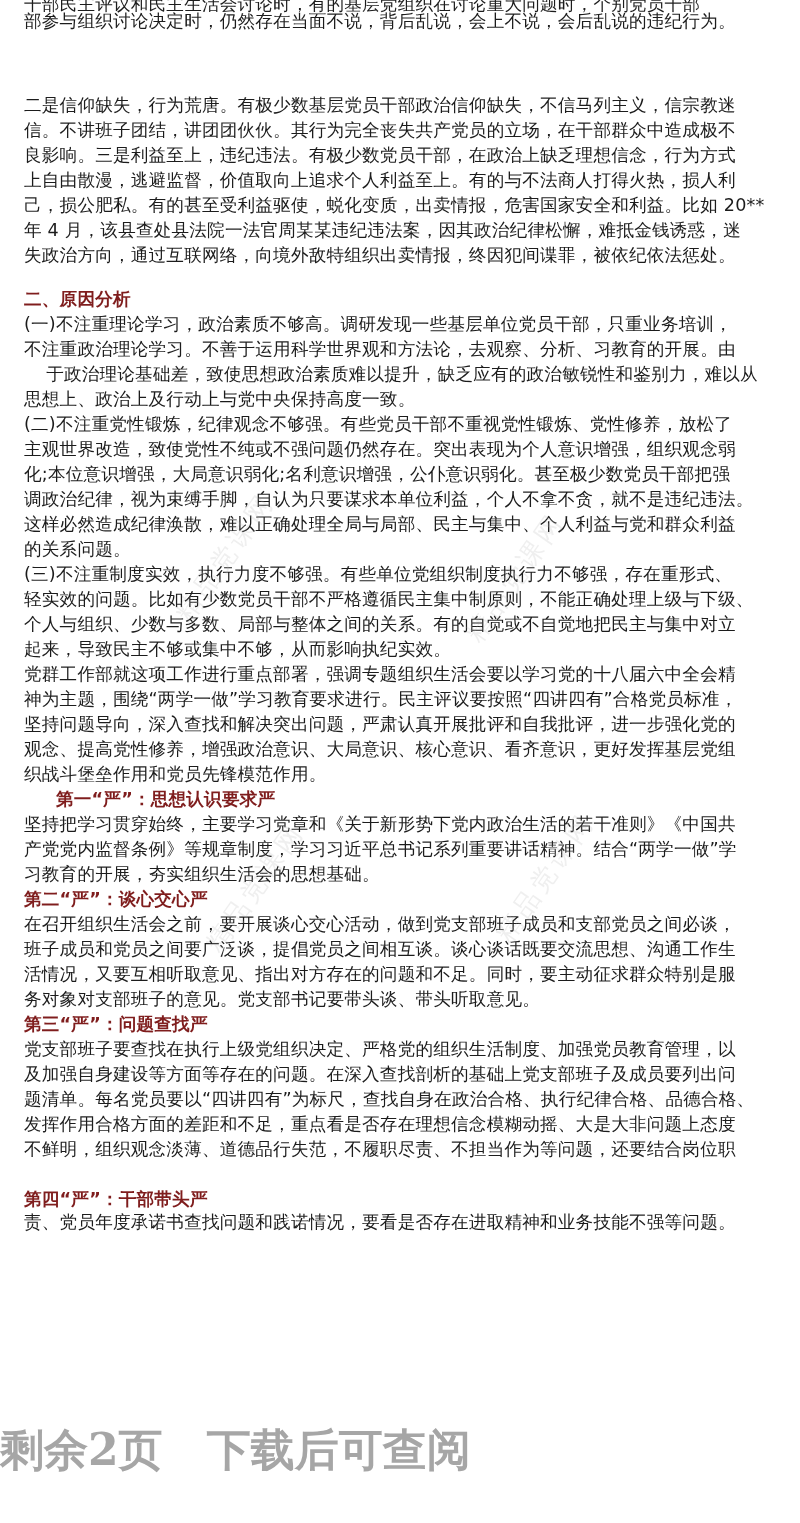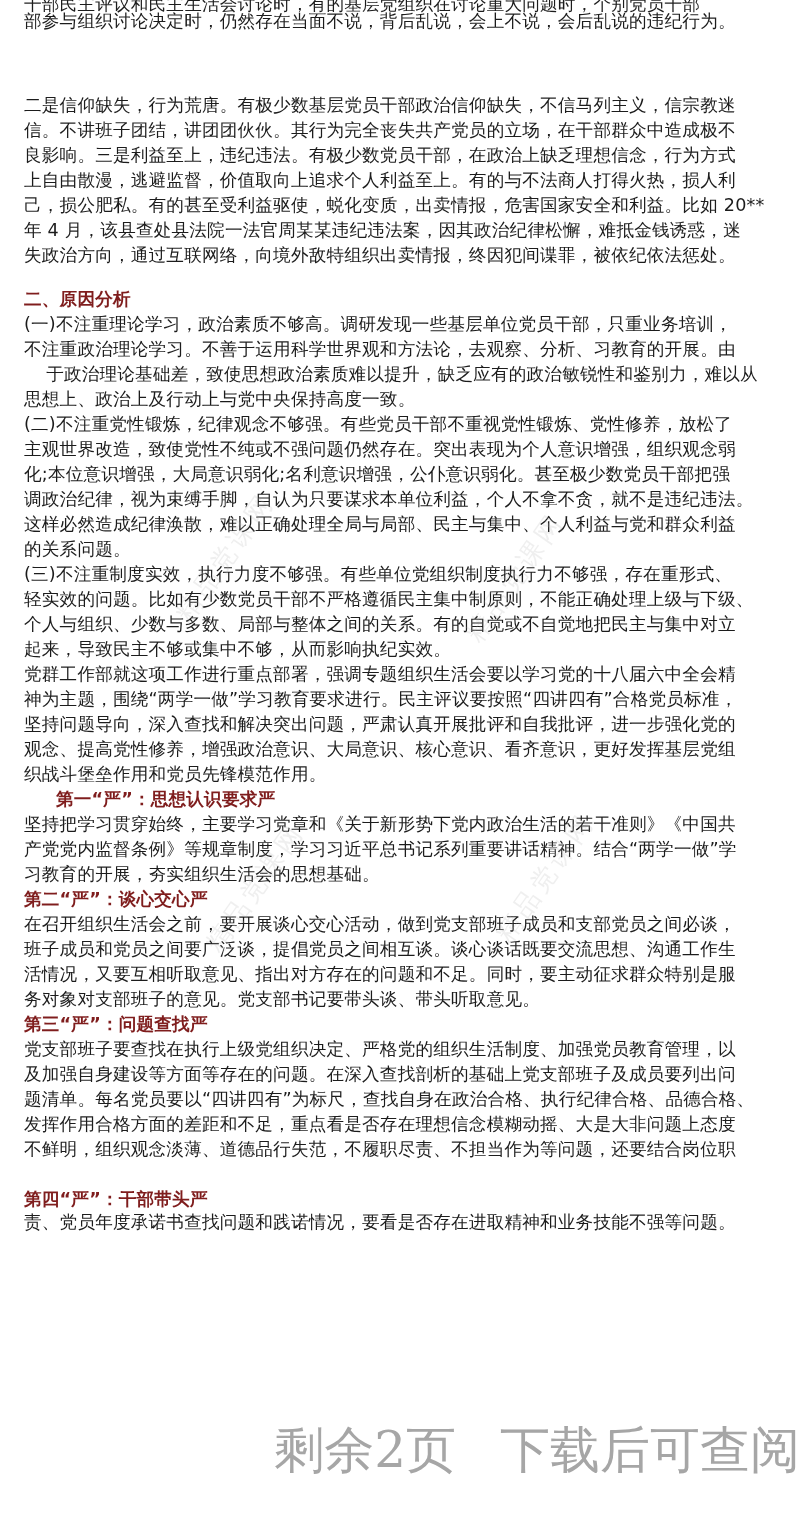--- a/index.html
+++ b/index.html
@@ -44,23 +44,23 @@
       white-space: nowrap;
       pointer-events: none;
       letter-spacing: 4px;
     }
     .footer-banner {
       position: absolute;
       left: 0;
       top: 1420px;
       width: 800px;
       height: 60px;
-      text-align: right;
-      font-size: 50px;
-      font-weight: normal;
+      text-align: left;
+      font-size: 44px;
+      font-weight: bold;
       color: #a6a6a6;
       line-height: 60px;
       font-family: "DejaVu Serif", "Liberation Serif", serif;
     }
     .footer-banner span {
       display: inline-block;
     }
     .footer-banner .gap {
       width: 44px;
     }

